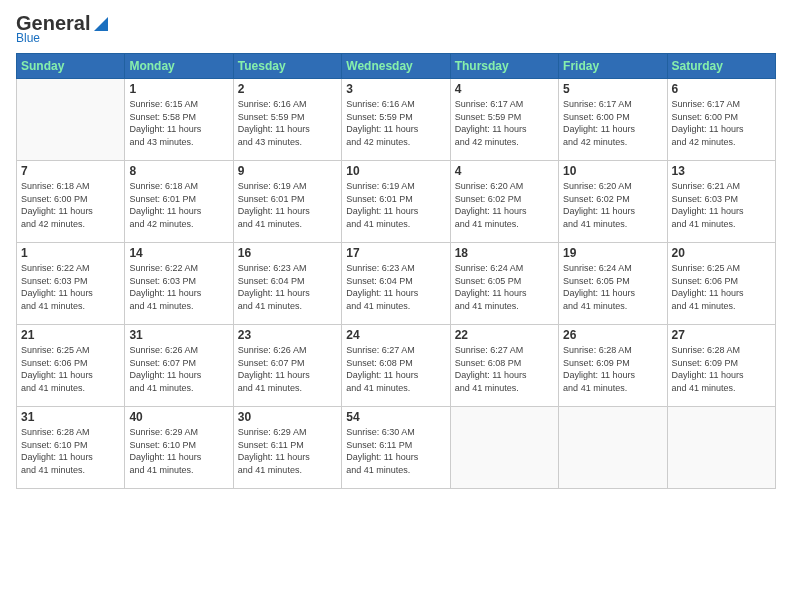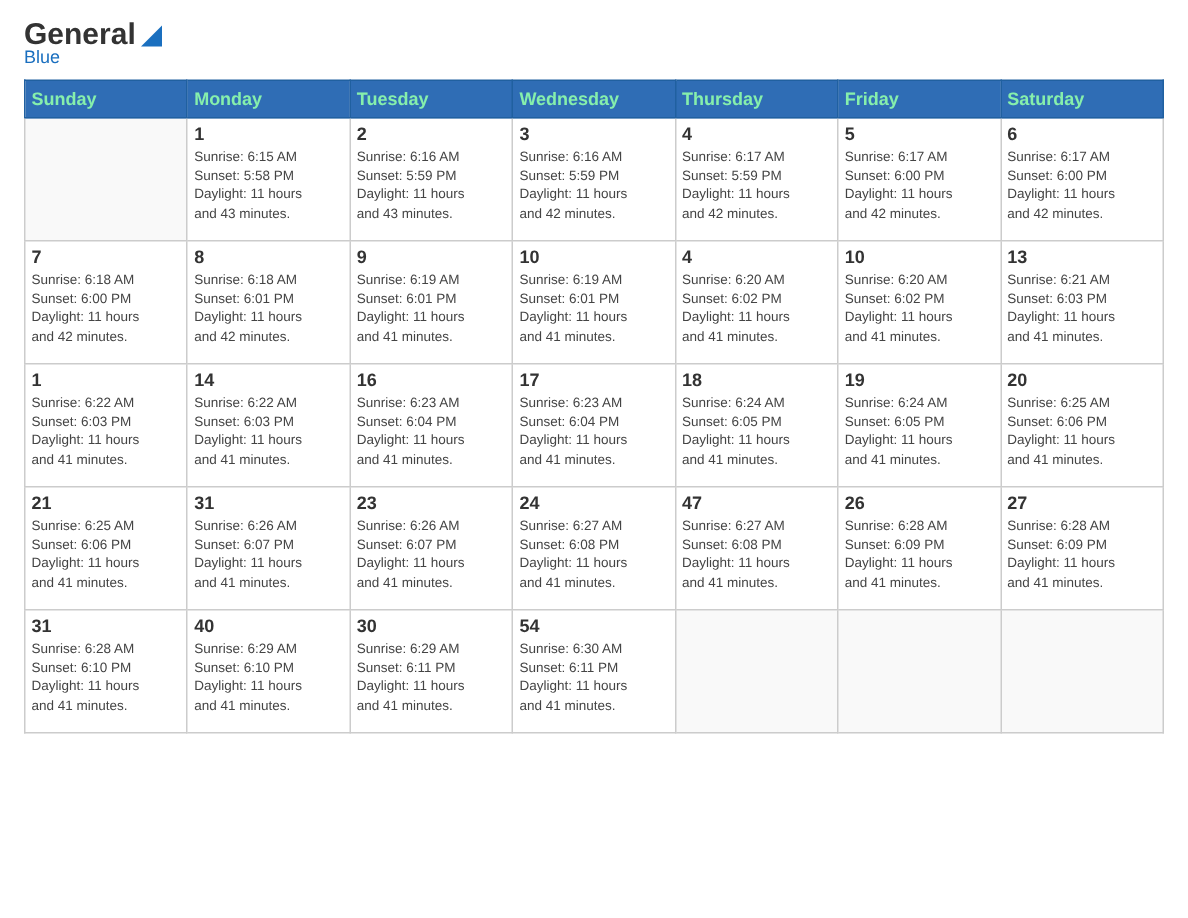--- a/index.html
+++ b/index.html
@@ -211,21 +211,21 @@
           </td>
           <td>
             <span class="day-number">23</span>
             <div class="day-info">Sunrise: 6:26 AM<br>Sunset: 6:07 PM<br>Daylight: 11 hours<br>and 41 minutes.</div>
           </td>
           <td>
             <span class="day-number">24</span>
             <div class="day-info">Sunrise: 6:27 AM<br>Sunset: 6:08 PM<br>Daylight: 11 hours<br>and 41 minutes.</div>
           </td>
           <td>
-            <span class="day-number">47</span>
+            <span class="day-number">22</span>
             <div class="day-info">Sunrise: 6:27 AM<br>Sunset: 6:08 PM<br>Daylight: 11 hours<br>and 41 minutes.</div>
           </td>
           <td>
             <span class="day-number">26</span>
             <div class="day-info">Sunrise: 6:28 AM<br>Sunset: 6:09 PM<br>Daylight: 11 hours<br>and 41 minutes.</div>
           </td>
           <td>
             <span class="day-number">27</span>
             <div class="day-info">Sunrise: 6:28 AM<br>Sunset: 6:09 PM<br>Daylight: 11 hours<br>and 41 minutes.</div>
           </td>

